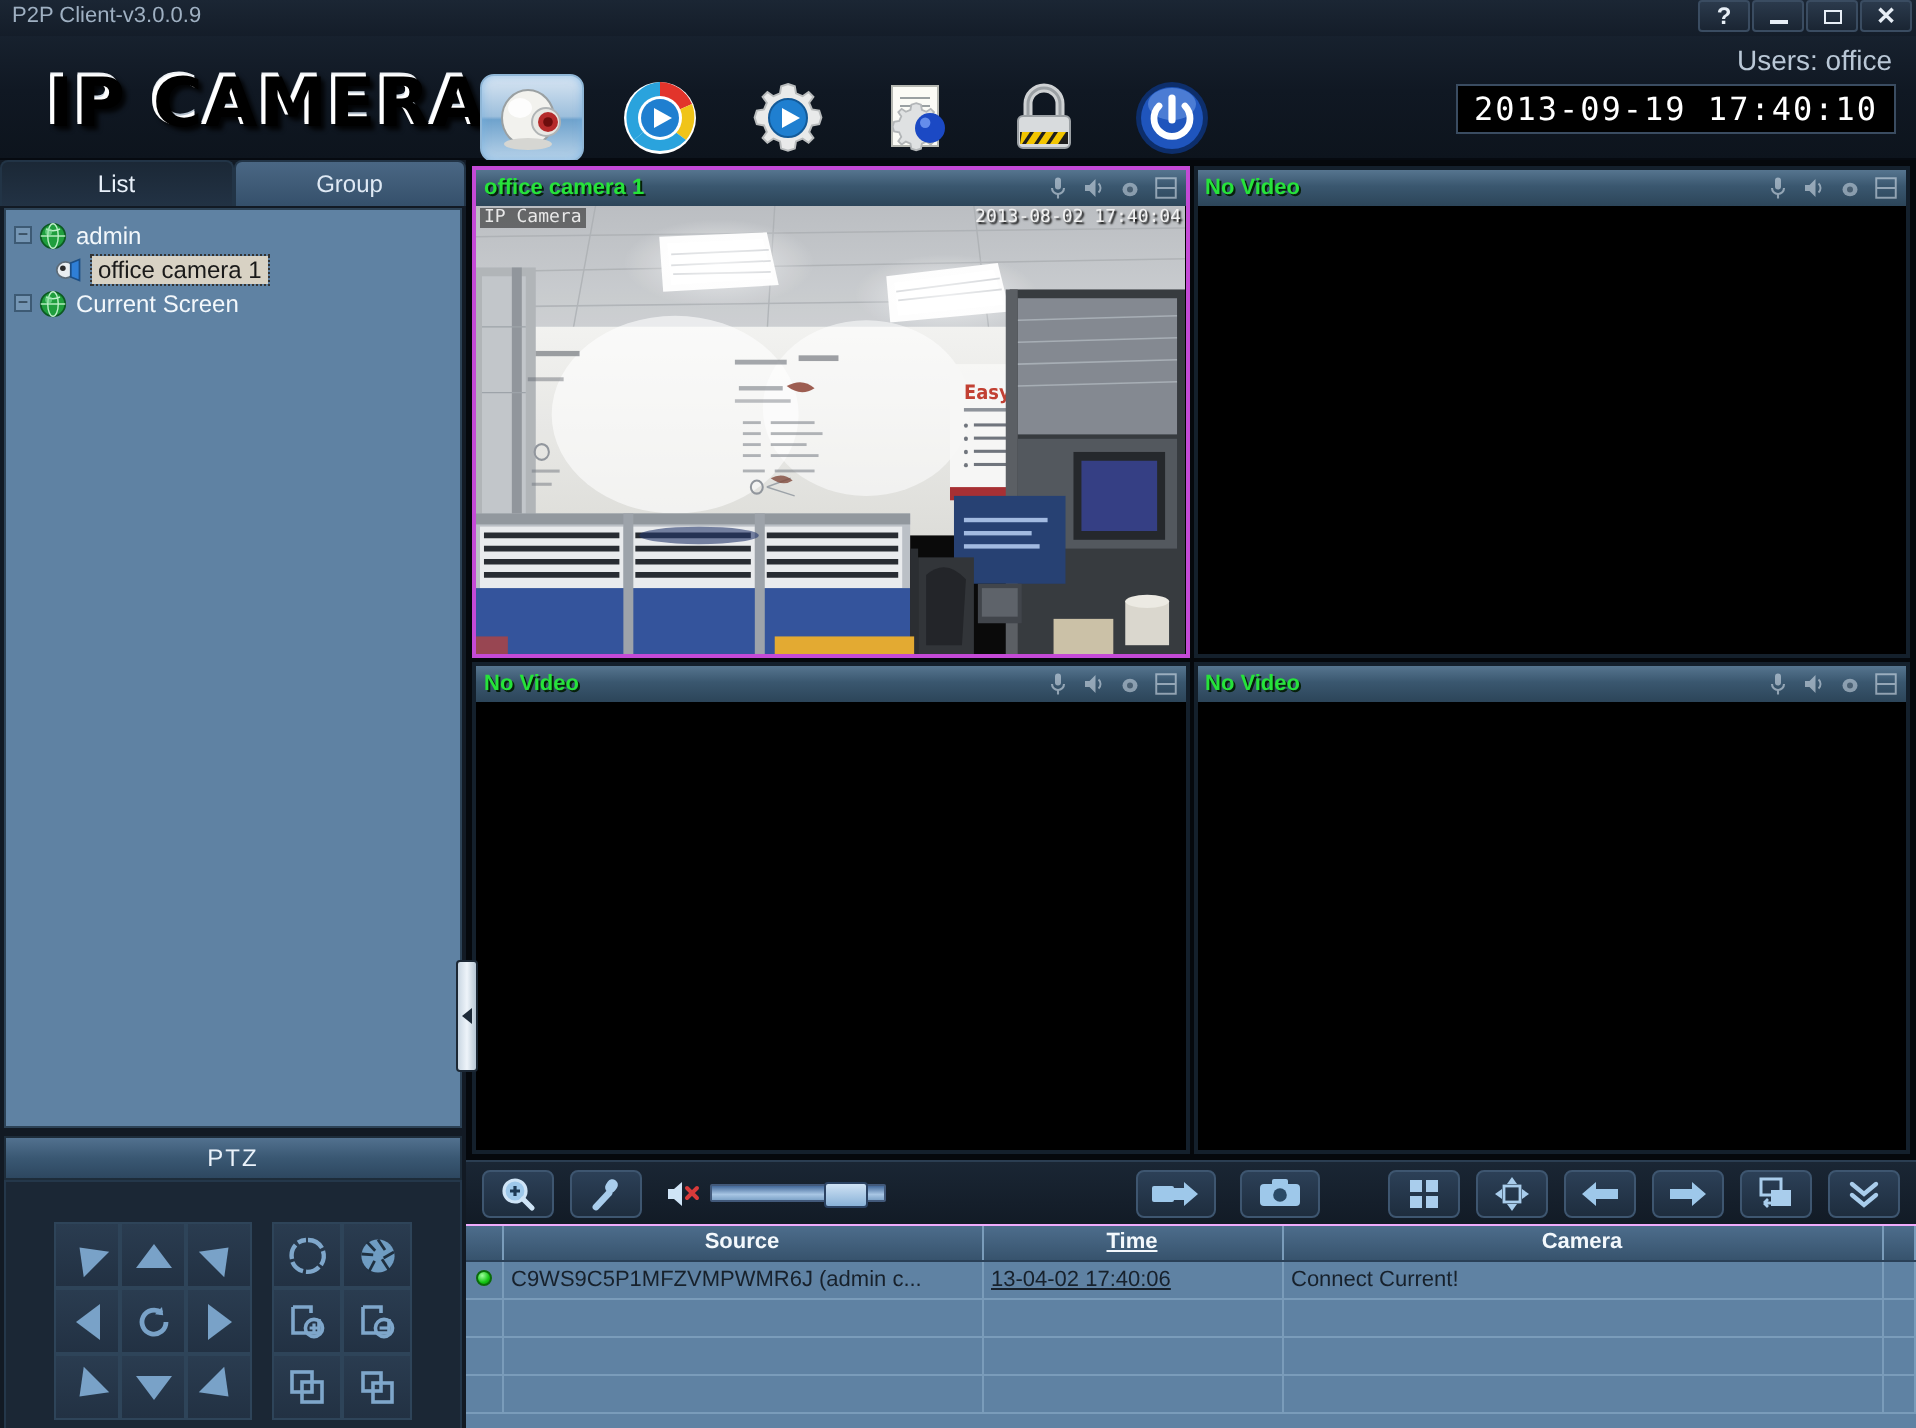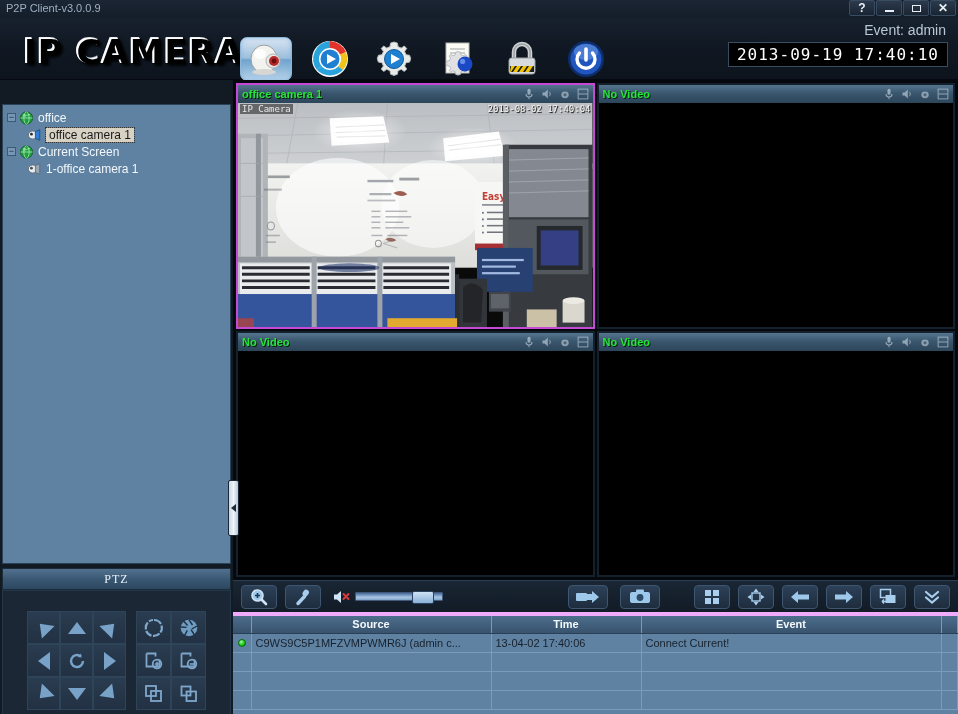--- a/index.html
+++ b/index.html
@@ -116,21 +116,21 @@
     border-right:5px solid #1d2a38;
   }
 
   .secbar{
     position:absolute; left:2px; width:229px; height:22px;
     display:flex; align-items:center; justify-content:center;
     font-size:12px; letter-spacing:1px; color:#eaf2fa;
     background:linear-gradient(180deg,#52718f 0%,#3a5873 50%,#2d4760 100%);
     border:1px solid #1d2c3a; cursor:pointer;
   }
-  #ptzbar{ top:488px;font-family:Liberation Serif, serif; }
+  #ptzbar{ top:488px; }
   .ptzbody{
     position:absolute; left:2px; top:510px; width:229px; height:155px;
     background:#1b2735; border:1px solid #24374a;
   }
   .pad{ position:absolute; left:24px; top:20px; display:grid; grid-template-columns:repeat(3,33px); grid-template-rows:repeat(3,33px); }
   .pad2{ position:absolute; left:133px; top:20px; display:grid; grid-template-columns:repeat(2,35px); grid-template-rows:repeat(3,33px); }
   .pk{
     border:1px solid #2e4459;
     background:linear-gradient(180deg,#2a3c50 0%,#223143 100%);
     display:flex; align-items:center; justify-content:center; cursor:pointer;
@@ -191,38 +191,38 @@
   .volKnob{
     position:absolute; right:8px; top:-2px; width:22px; height:13px;
     background:linear-gradient(180deg,#cfe2f4 0%,#89b2d8 100%);
     border:1px solid #2b4262; border-radius:2px;
   }
   .spacer{ flex:1; }
 
   
   .logwrap{
     position:absolute; left:233px; top:612px; width:725px; height:102px;
-    background:#5f82a3; border-top:4px solid #f0abfc;
+    background:#5f82a3; border-top:1px solid #f0abfc;
   }
   .logtable{ width:100%; border-collapse:collapse; table-layout:fixed; }
   .logtable th{
     height:17px; font-size:11px; color:#f3f8fc; font-weight:bold;
     background:linear-gradient(180deg,#4d6d8c 0%,#37536d 100%);
     border-right:1px solid #7a9cba; border-bottom:1px solid #2a4057;
   }
   .logtable td{
     height:19px; font-size:11px; color:#17212c; padding:0 4px;
     border-right:1px solid #7a9cba; border-bottom:1px solid #7a9cba;
     white-space:nowrap; overflow:hidden; text-overflow:ellipsis;
   }
   .c-dot{ width:18px; text-align:center; }
   .dot{ display:inline-block; width:8px; height:8px; border-radius:50%;
         background:radial-gradient(circle at 35% 30%,#9dff9d,#14c514 60%,#0a870a);
         border:1px solid #0a6b0a; }
-  .c-src{ width:240px; } .c-time{ width:150px; } .c-evt{ width:300px; }
+  .c-src{ width:240px; } .c-time{ width:150px;text-decoration:underline; } .c-evt{ width:300px; }
   svg{ display:block; }
 </style>
 </head>
 <body>
 
 <div class="app">
 
   <div class="titlebar">
     <div class="apptitle">P2P Client-v3.0.0.9</div>
     <div class="wbtns">
@@ -312,37 +312,41 @@
         <svg width="40" height="40" viewBox="0 0 40 40">
           <circle cx="20" cy="20" r="18" fill="#0d2e6b"></circle>
           <circle cx="20" cy="20" r="15.5" fill="#1f55bd"></circle>
           <ellipse cx="20" cy="13" rx="12" ry="8" fill="#6f9ce8" opacity=".55"></ellipse>
           <path d="M20 10 L20 21" stroke="#fff" stroke-width="3.6" stroke-linecap="round"></path>
           <path d="M13.5 14 a9 9 0 1 0 13 0" fill="none" stroke="#fff" stroke-width="3.4" stroke-linecap="round"></path>
         </svg>
       </div>
     </div>
 
-    <div class="users">Event: admin</div>
+    <div class="users">Users: office</div>
     <div class="clock">2013-09-19 17:40:10</div>
   </div>
 
   <div class="left">
+    <div class="tabs">
+      <div class="tab active">List</div>
+      <div class="tab">Group</div>
+    </div>
 
     <div class="tree">
       <div class="trow">
         <span class="tplus">−</span>
         <svg class="ticon" viewBox="0 0 16 16">
           <circle cx="8" cy="8" r="7" fill="#1f9e3d" stroke="#0c5a22"></circle>
           <ellipse cx="8" cy="8" rx="3" ry="7" fill="none" stroke="#bdf0c8" stroke-width=".8"></ellipse>
           <line x1="1" y1="8" x2="15" y2="8" stroke="#bdf0c8" stroke-width=".8"></line>
           <path d="M4 4 q4 2 8 0" fill="none" stroke="#bdf0c8" stroke-width=".8"></path>
           <circle cx="5.5" cy="5.5" r="2" fill="#8fe6a6" opacity=".6"></circle>
         </svg>
-        <span class="tlabel">office</span>
+        <span class="tlabel">admin</span>
       </div>
 
       <div class="trow child">
         <svg class="ticon" viewBox="0 0 16 16">
           <ellipse cx="6" cy="8" rx="5" ry="4.6" fill="#e9edf0" stroke="#5c6b78"></ellipse>
           <path d="M9 4 L14 2 L14 14 L9 12 Z" fill="#2f7fd6" stroke="#1d4f85"></path>
           <circle cx="4.5" cy="7" r="1.6" fill="#2b2b2b"></circle>
         </svg>
         <span class="tlabel selected">office camera 1</span>
       </div>
@@ -352,28 +356,20 @@
         <svg class="ticon" viewBox="0 0 16 16">
           <circle cx="8" cy="8" r="7" fill="#1f9e3d" stroke="#0c5a22"></circle>
           <ellipse cx="8" cy="8" rx="3" ry="7" fill="none" stroke="#bdf0c8" stroke-width=".8"></ellipse>
           <line x1="1" y1="8" x2="15" y2="8" stroke="#bdf0c8" stroke-width=".8"></line>
           <path d="M4 4 q4 2 8 0" fill="none" stroke="#bdf0c8" stroke-width=".8"></path>
           <circle cx="5.5" cy="5.5" r="2" fill="#8fe6a6" opacity=".6"></circle>
         </svg>
         <span class="tlabel">Current Screen</span>
       </div>
 
-      <div class="trow child">
-        <svg class="ticon" viewBox="0 0 16 16">
-          <ellipse cx="6" cy="8" rx="5" ry="4.6" fill="#e9edf0" stroke="#5c6b78"></ellipse>
-          <path d="M9 4 L14 2 L14 14 L9 12 Z" fill="#9aa6b1" stroke="#5c6b78"></path>
-          <circle cx="4.5" cy="7" r="1.6" fill="#4a4a4a"></circle>
-        </svg>
-        <span class="tlabel">1-office camera 1</span>
-      </div>
     </div>
 
     <div class="splitter">
         <i></i>
       </div>
 
     <div class="secbar" id="ptzbar">PTZ</div>
 
     <div class="ptzbody">
       <div class="pad">
@@ -833,21 +829,21 @@
     </div>
   </div>
 
   <div class="logwrap">
     <table class="logtable">
       <thead>
         <tr>
           <th class="c-dot"></th>
           <th class="c-src">Source</th>
           <th class="c-time">Time</th>
-          <th class="c-evt">Event</th>
+          <th class="c-evt">Camera</th>
           <th></th>
         </tr>
       </thead>
       <tbody>
         <tr>
           <td class="c-dot"><span class="dot"></span></td>
           <td class="c-src">C9WS9C5P1MFZVMPWMR6J (admin c...</td>
           <td class="c-time">13-04-02 17:40:06</td>
           <td class="c-evt">Connect Current!</td>
           <td></td>

